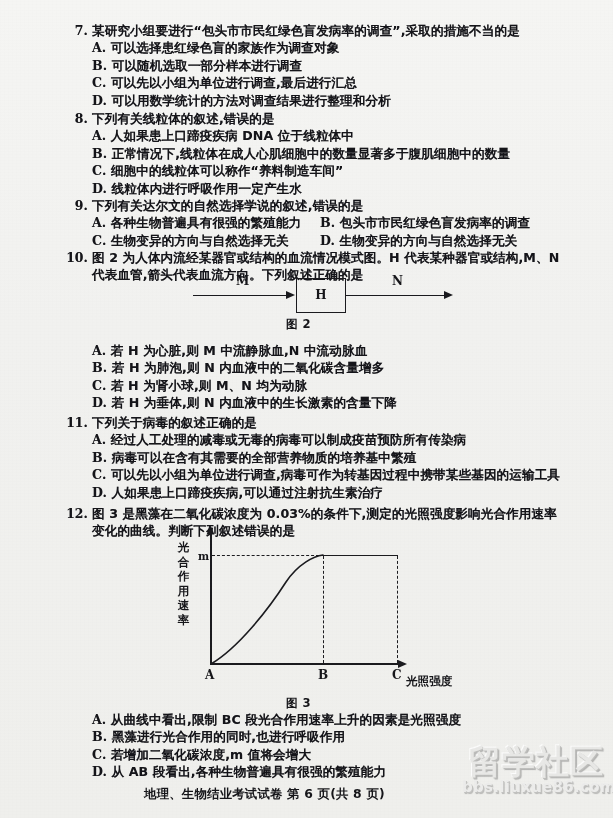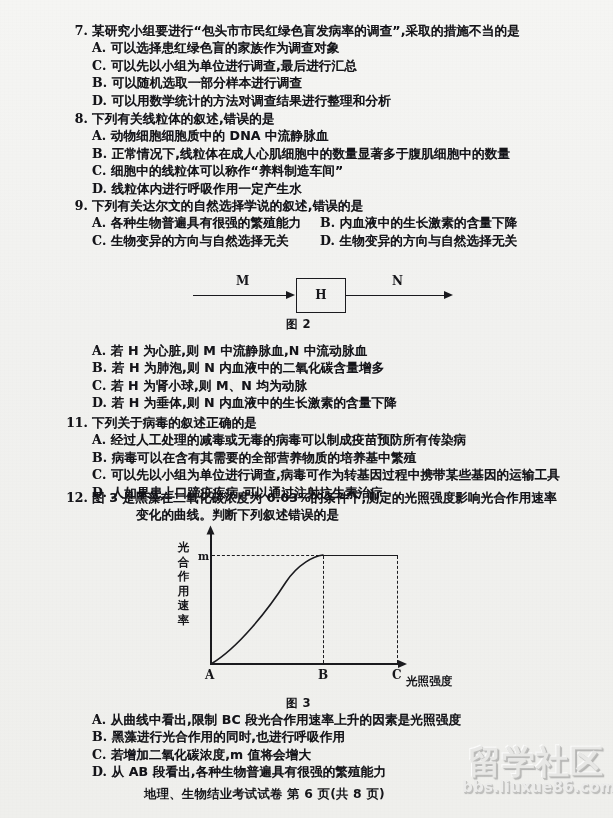--- a/index.html
+++ b/index.html
@@ -238,47 +238,47 @@
       <span class="qstem">某研究小组要进行“包头市市民红绿色盲发病率的调查”,采取的措施不当的是</span>
     </div>
     <div class="qline" style="position:relative;height:17.4px;">
       <span class="opt">
         <span class="optlbl">A.</span>
         <span>可以选择患红绿色盲的家族作为调查对象</span>
       </span>
     </div>
     <div class="qline" style="position:relative;height:17.4px;">
       <span class="opt">
+        <span class="optlbl">B.</span>
+        <span>可以随机选取一部分样本进行调查</span>
+      </span>
+    </div>
+    <div class="qline" style="position:relative;height:17.4px;">
+      <span class="opt">
         <span class="optlbl">C.</span>
         <span>可以先以小组为单位进行调查,最后进行汇总</span>
-      </span>
-    </div>
-    <div class="qline" style="position:relative;height:17.4px;">
-      <span class="opt">
-        <span class="optlbl">B.</span>
-        <span>可以随机选取一部分样本进行调查</span>
       </span>
     </div>
     <div class="qline" style="position:relative;height:17.4px;">
       <span class="opt">
         <span class="optlbl">D.</span>
         <span>可以用数学统计的方法对调查结果进行整理和分析</span>
       </span>
     </div>
   </div>
 
   <div class="qblock" style="top:110px;">
     <div class="qline" style="position:relative;height:17.4px;">
       <span class="qnum">8.</span>
       <span class="qstem">下列有关线粒体的叙述,错误的是</span>
     </div>
     <div class="qline" style="position:relative;height:17.4px;">
       <span class="opt">
         <span class="optlbl">A.</span>
-        <span>动物细胞细胞质中的 DNA 中流静脉血</span>
+        <span>人如果患上口蹄疫疾病 DNA 位于线粒体中</span>
       </span>
     </div>
     <div class="qline" style="position:relative;height:17.4px;">
       <span class="opt">
         <span class="optlbl">B.</span>
         <span>正常情况下,线粒体在成人心肌细胞中的数量显著多于腹肌细胞中的数量</span>
       </span>
     </div>
     <div class="qline" style="position:relative;height:17.4px;">
       <span class="opt">
@@ -299,35 +299,44 @@
       <span class="qnum">9.</span>
       <span class="qstem">下列有关达尔文的自然选择学说的叙述,错误的是</span>
     </div>
     <div class="qline" style="position:relative;height:17.4px;">
       <span class="opt">
         <span class="optlbl">A.</span>
         <span>各种生物普遍具有很强的繁殖能力</span>
       </span>
       <span class="optB-inline">
         <span class="optlbl">B.</span>
-        <span>内血液中的生长激素的含量下降</span>
+        <span>包头市市民红绿色盲发病率的调查</span>
       </span>
     </div>
     <div class="qline" style="position:relative;height:17.4px;">
       <span class="opt">
         <span class="optlbl">C.</span>
         <span>生物变异的方向与自然选择无关</span>
       </span>
       <span class="optB-inline">
         <span class="optlbl">D.</span>
         <span>生物变异的方向与自然选择无关</span>
       </span>
     </div>
   </div>
 
+  <div class="qblock" style="top:249px;">
+    <div class="qline" style="position:relative;height:17.4px;">
+      <span class="qnum">10.</span>
+      <span class="qstem">图 2 为人体内流经某器官或结构的血流情况模式图。H 代表某种器官或结构,M、N</span>
+    </div>
+    <div class="qline" style="position:relative;height:17.4px;">
+      <span class="qstem2">代表血管,箭头代表血流方向。下列叙述正确的是</span>
+    </div>
+  </div>
 
   <div id="fig2">
 
     <div class="axline" style="left:193px; top:23px; width:94px; height:1.4px;"></div>
     <div class="arrowhead" style="left:286px; top:19.2px;"></div>
     <span class="figlabel" style="left:236px; top:2px;">M</span>
 
     <div id="fig2box">
       <span>H</span>
     </div>
@@ -391,25 +400,25 @@
     </div>
     <div class="qline" style="position:relative;height:17.4px;">
       <span class="opt">
         <span class="optlbl">D.</span>
         <span>人如果患上口蹄疫疾病,可以通过注射抗生素治疗</span>
       </span>
     </div>
   </div>
 
   <div class="qblock" style="top:489px;">
-    <div class="qline" style="position:relative;height:17.4px;">
+    <div class="qline" style="position:relative;height:17.4px;margin-top:16px;">
       <span class="qnum">12.</span>
       <span class="qstem">图 3 是黑藻在二氧化碳浓度为 0.03%的条件下,测定的光照强度影响光合作用速率</span>
     </div>
-    <div class="qline" style="position:relative;height:17.4px;margin-left:44px;">
+    <div class="qline" style="position:relative;height:17.4px;">
       <span class="qstem2">变化的曲线。判断下列叙述错误的是</span>
     </div>
   </div>
 
   <div id="fig3">
 
     <div id="ylabel">
       <span>光</span>
       <span>合</span>
       <span>作</span>

